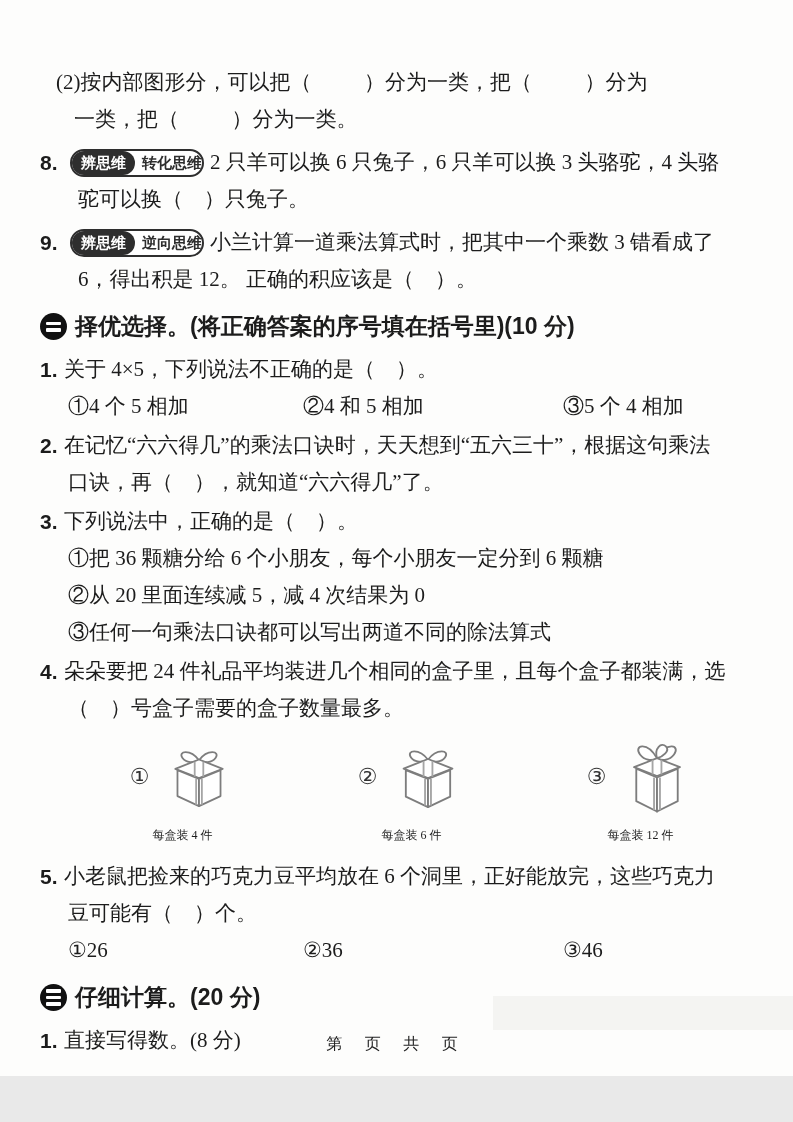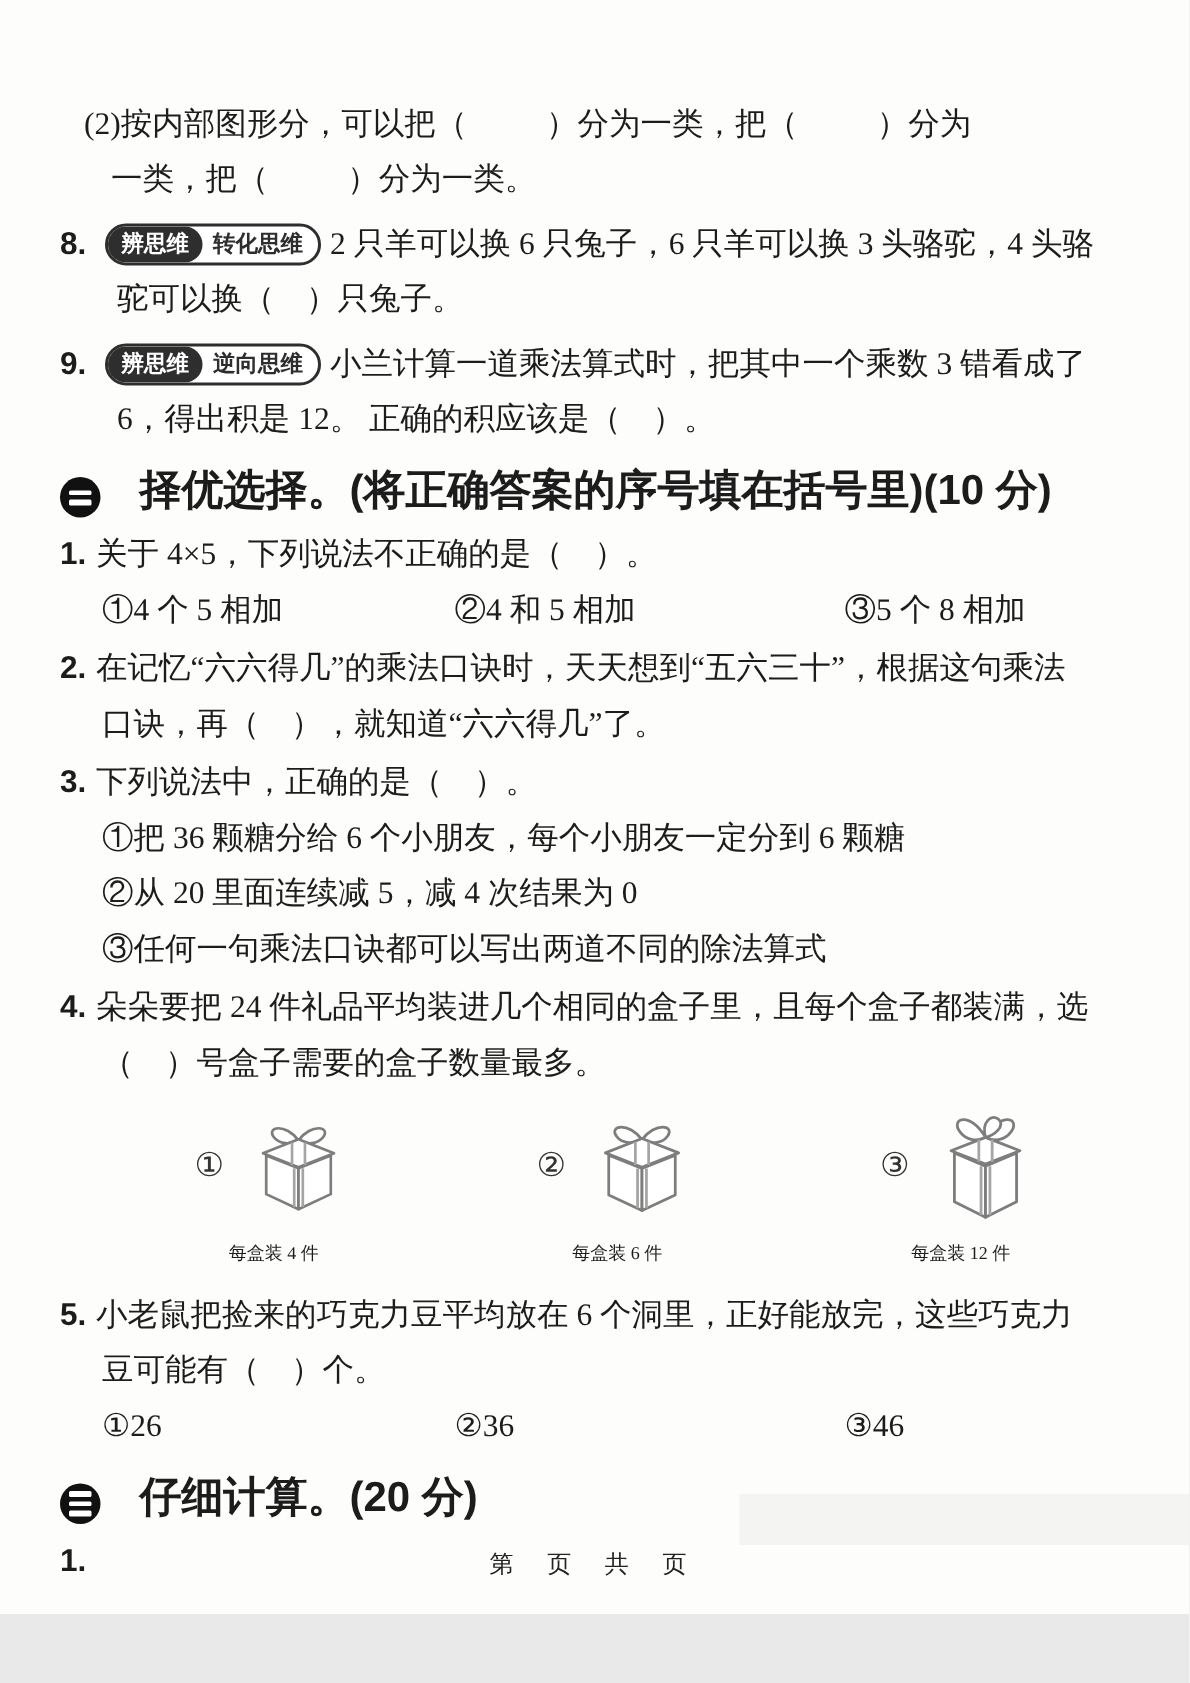--- a/index.html
+++ b/index.html
@@ -34,28 +34,28 @@
     border: 2px solid #2e2e2e; border-radius: 14px;
     font-family: "Liberation Sans", sans-serif;
     font-size: 15px; font-weight: bold; line-height: 22px;
     overflow: hidden; background: #fff;
     flex: 0 0 auto;
   }
   .badge-dark {
     background: #2e2e2e; color: #fff;
     padding: 1px 9px; border-radius: 0 12px 12px 0;
   }
-  .badge-light { color: #2e2e2e; padding: 1px 10px 1px 7px; }
+  .badge-light { color: #2e2e2e; padding: 1px 0 1px 7px; }
 
   
   .sec-head {
-    display: flex; align-items: flex-end; gap: 26px;
+    display: flex; align-items: center; gap: 8px;
     margin: 10px 0 6px 0;
     font-family: "Liberation Sans", sans-serif;
-    font-weight: bold; font-size: 28px;
+    font-weight: bold; font-size: 23px;
   }
   .sec-icon {
     width: 27px; height: 27px; border-radius: 50%;
     background: #111;
     display: flex; flex-direction: column; justify-content: center; align-items: center;
     gap: 3px; flex: 0 0 auto;
   }
   .sec-icon .bar { width: 15px; height: 3.5px; background: #fff; border-radius: 1px; }
 
   
@@ -144,21 +144,21 @@
   </div>
 
   <div class="cq">
     <div class="head">
       <span class="q-num">1.</span>
       <span class="t">关于 4×5，下列说法不正确的是（    ）。</span>
     </div>
     <div class="opt-row">
       <span class="t">①4 个 5 相加</span>
       <span class="t">②4 和 5 相加</span>
-      <span class="t">③5 个 8 相加</span>
+      <span class="t">③5 个 4 相加</span>
     </div>
   </div>
 
   <div class="cq">
     <div class="head">
       <span class="q-num">2.</span>
       <span class="t">在记忆“六六得几”的乘法口诀时，天天想到“五六三十”，根据这句乘法</span>
     </div>
     <div class="row t cont">口诀，再（    ），就知道“六六得几”了。</div>
   </div>
@@ -264,20 +264,21 @@
         <span class="bar"></span>
         <span class="bar"></span>
         <span class="bar"></span>
       </span>
     <span>仔细计算。(20 分)</span>
   </div>
 
   <div class="cq">
     <div class="head">
       <span class="q-num">1.</span>
+      <span class="t">直接写得数。(8 分)</span>
     </div>
     <div class="calc-grid">
       <span class="t">8÷2=</span>
       <span class="t">5×3=</span>
       <span class="t">16÷4=</span>
       <span class="t">3×4+2=</span>
 
     </div>
   </div>
 

